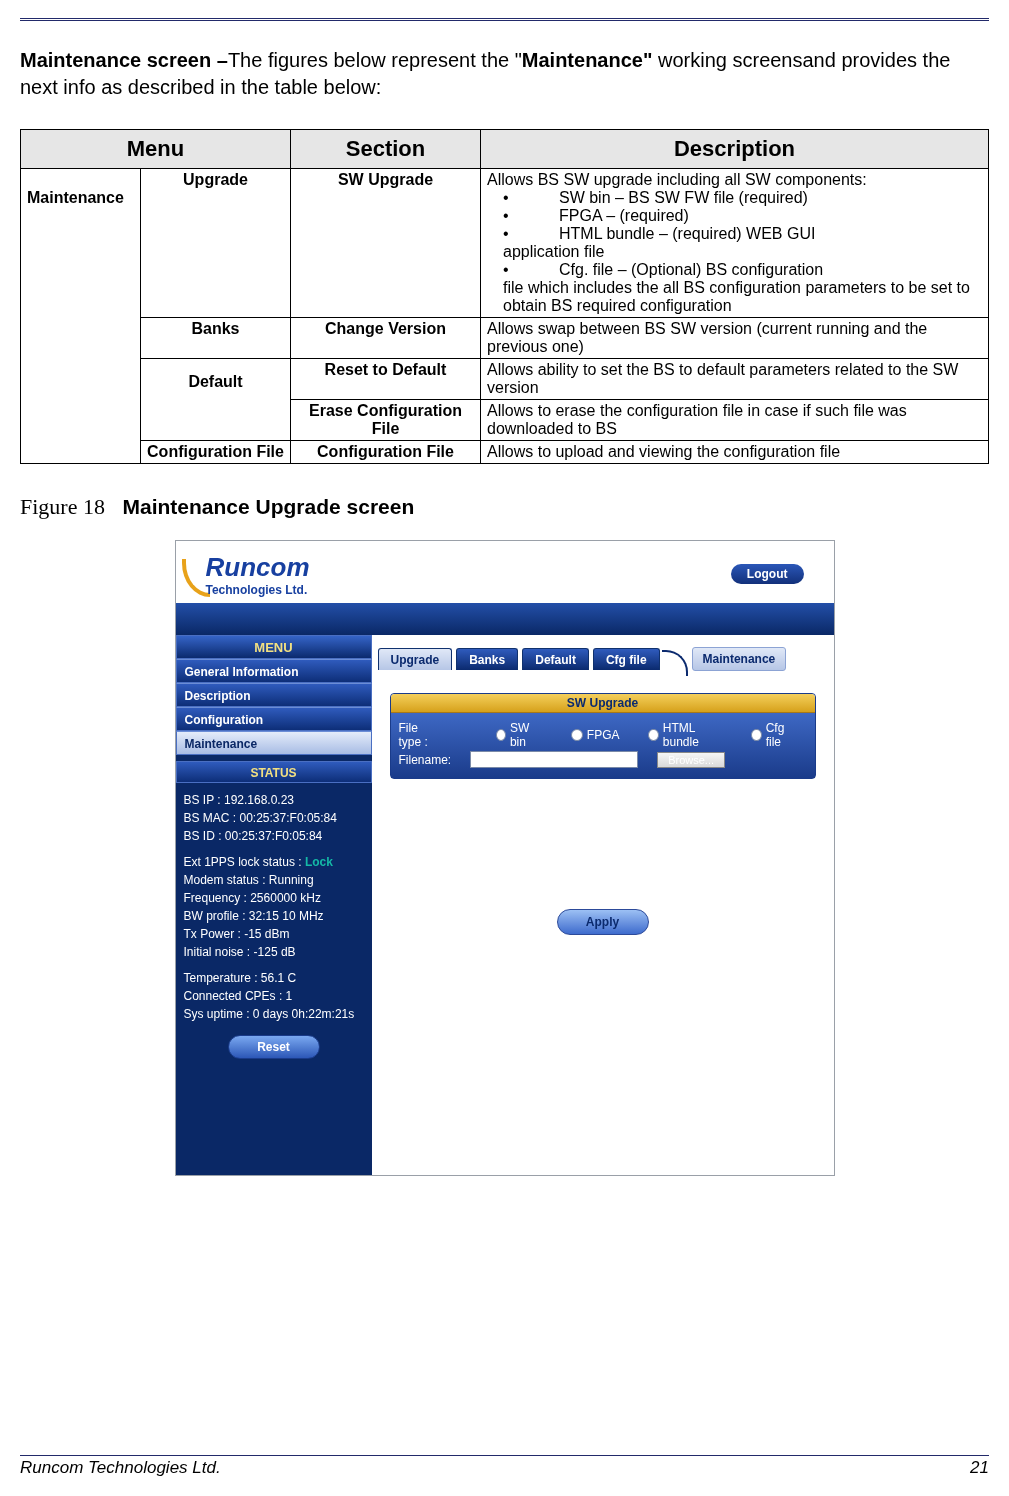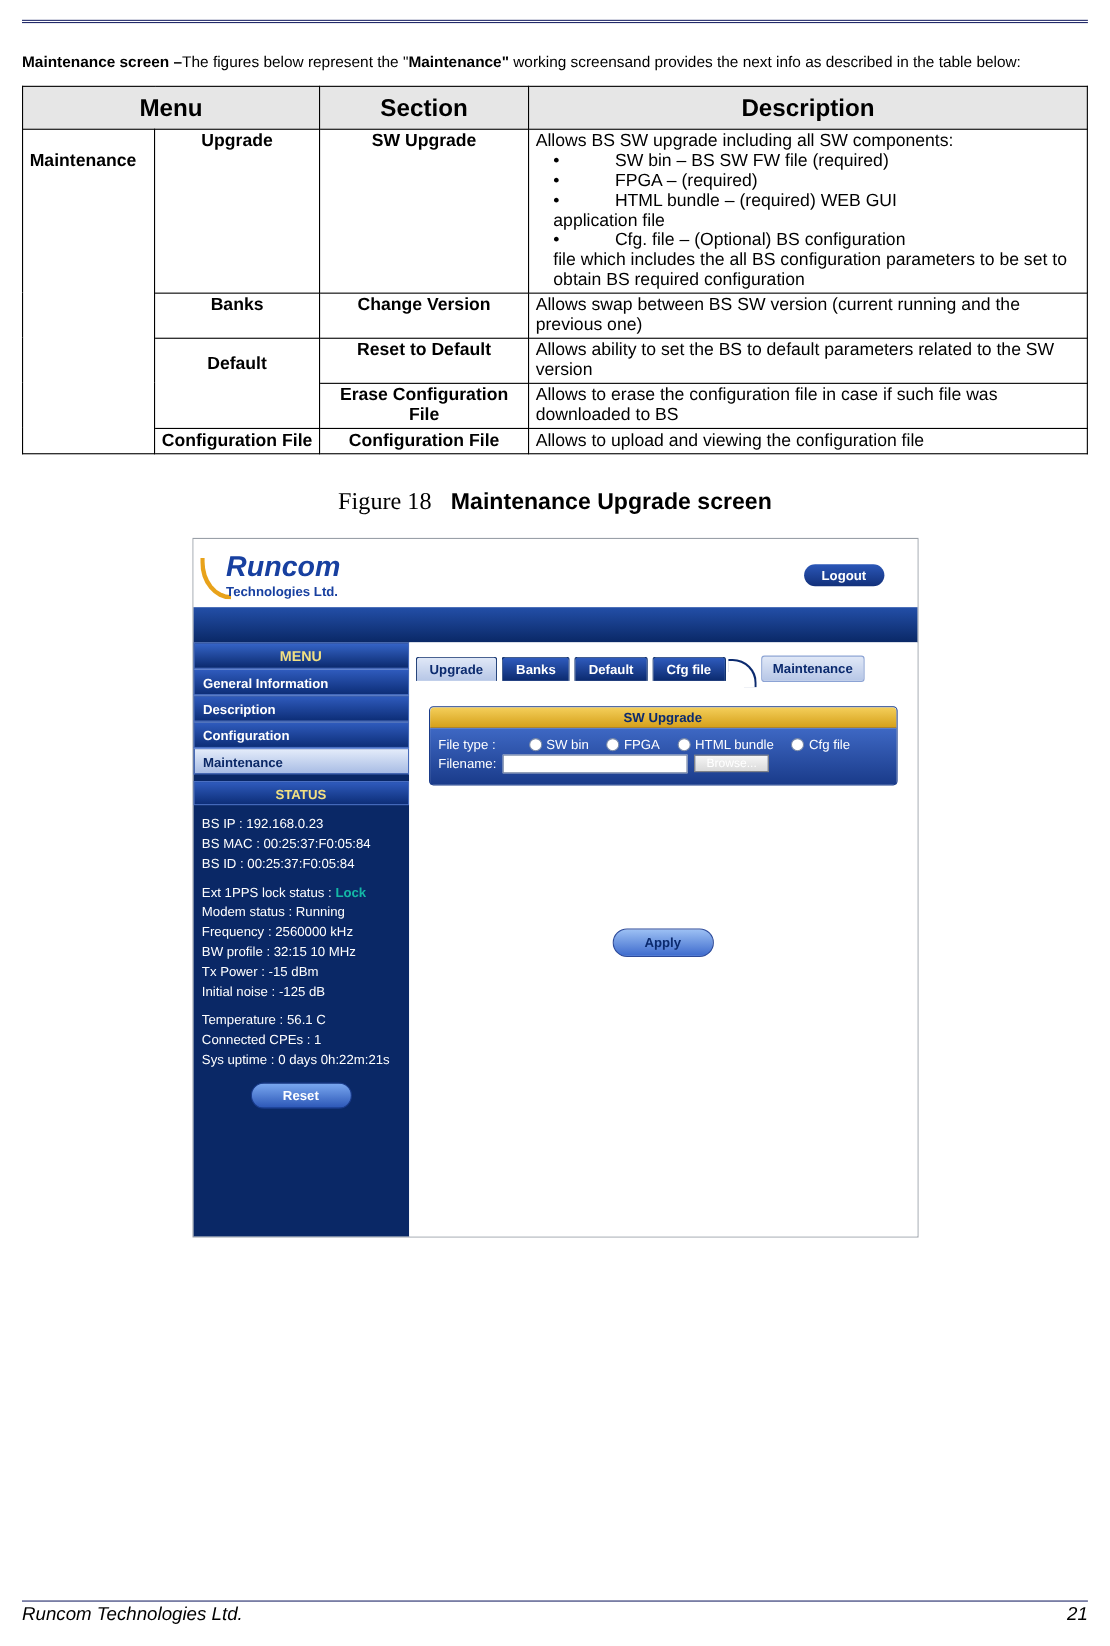--- a/index.html
+++ b/index.html
@@ -18,22 +18,22 @@
     font-style: italic;
     font-size: 17px;
     padding-bottom: 4px;
   }
   hr.dbl {
     border: none;
     border-top: 3px double #222a6a;
     margin-bottom: 26px;
   }
   .intro {
-    font-size: 14px;
-    margin-bottom: 12px;
+    font-size: 20px;
+    margin-bottom: 28px;
     line-height: 1.35;
   }
   .intro .bold { font-weight: bold; }
 
   table.menu-table {
     width: 100%;
     border-collapse: collapse;
     font-size: 16px;
   }
   table.menu-table th, table.menu-table td {
@@ -50,21 +50,21 @@
   }
   table.menu-table td.menu-col { font-weight: bold; text-align: left; width: 120px;}
   table.menu-table td.sub-col { font-weight: bold; text-align: center; width: 150px;}
   table.menu-table td.sect-col { font-weight: bold; text-align: center; width: 190px;}
   table.menu-table td.desc-col { text-align: left; margin-top: 24px; }
   .desc-col ul { list-style: none; padding-left: 16px; }
   .desc-col ul li::before { content: "•"; display:inline-block; width: 56px; }
   .desc-col .tail { padding-left: 16px; }
 
   .figcap {
-    text-align: center;
+    text-align: left;
     font-size: 21px;
     margin: 30px 0 20px 0;
   }
   .figcap .num { font-family: 'Times New Roman', serif; font-size: 22px; }
   .figcap .title { font-weight: bold; }
 
   
   .screenshot {
     width: 660px;
     margin: 0 auto;
@@ -230,21 +230,21 @@
     color: #0b2a6e;
     padding: 2px 0;
     border-radius: 4px 4px 0 0;
   }
   .ss-panel-body {
     background: linear-gradient(#3e68c4,#1a3b8a);
     color: #fff;
     padding: 6px 8px 8px 8px;
     font-size: 12px;
   }
-  .ss-row { display: flex; align-items: center; margin: 2px 0; gap: 6px;}
+  .ss-row { display: flex; align-items: center; margin: 2px 0; gap: 19px;}
   .ss-radio {
     display: inline-flex; align-items: center; gap: 4px;
     margin-right: 10px; color: #fff;
   }
   .ss-radio-dot {
     width: 12px; height: 12px; border-radius: 50%;
     background: #fff; border: 1px solid #7a8aa8;
     display:inline-block;
   }
   .ss-input {

